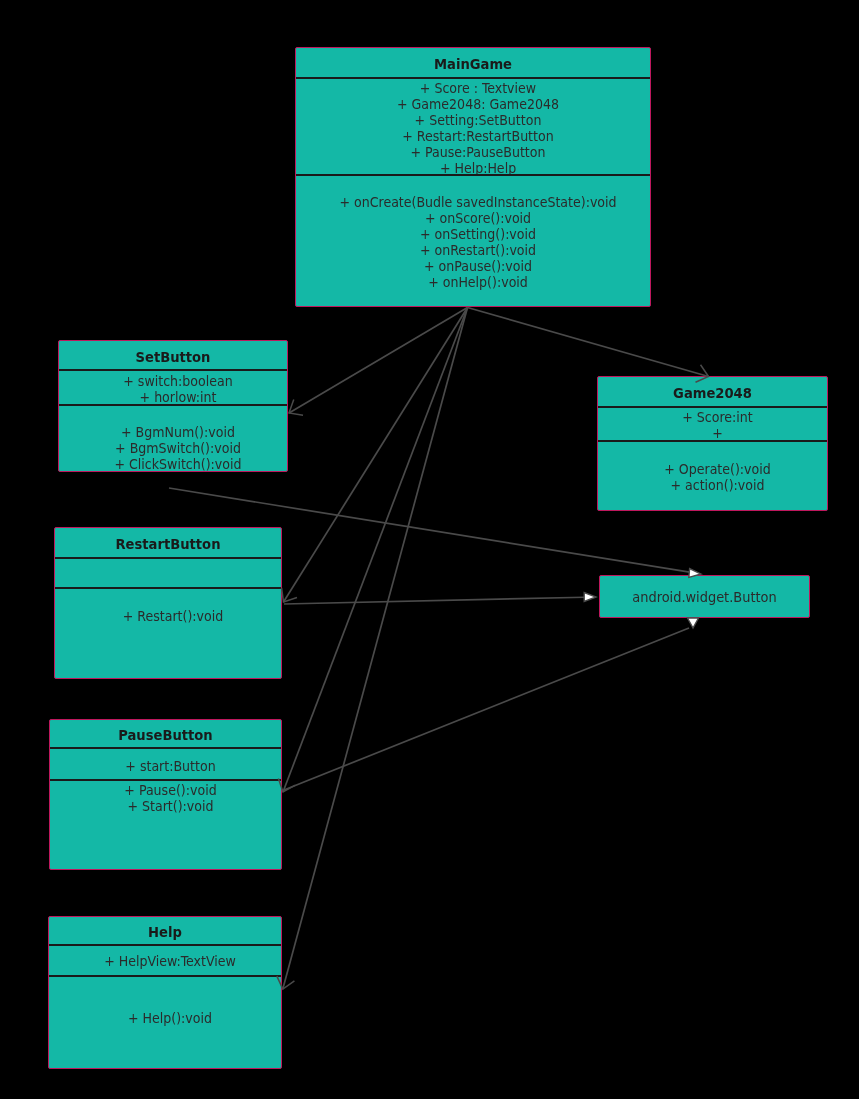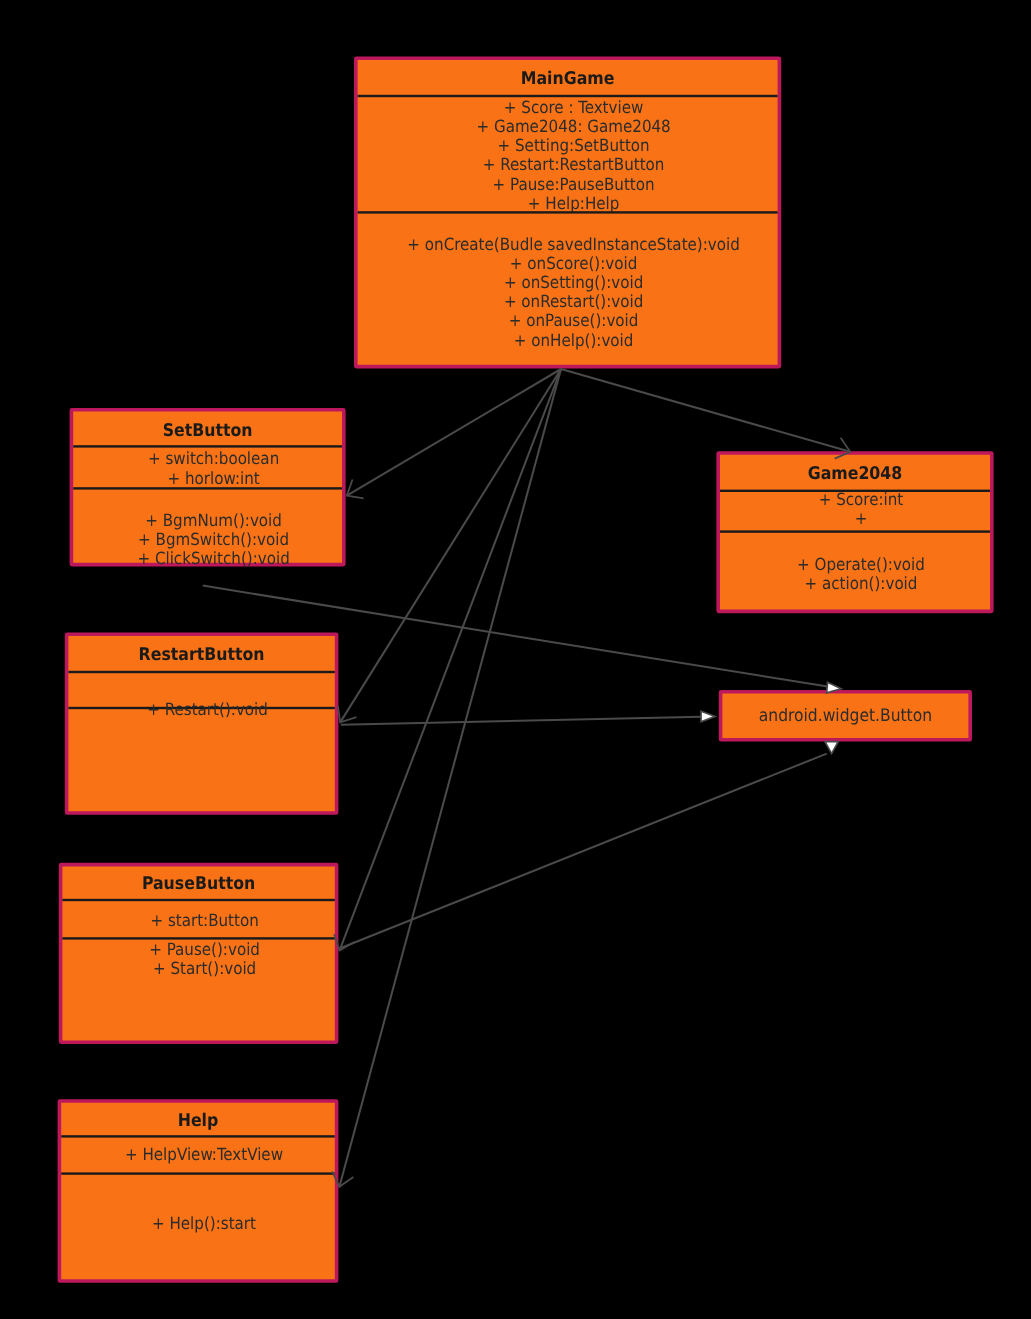--- a/index.html
+++ b/index.html
@@ -1,22 +1,22 @@
 <!DOCTYPE html>
 <html><head>
 <meta charset="utf-8">
 <title>UML Class Diagram</title>
 <style>
   html,body{margin:0;padding:0;}
   body{width:859px;height:1099px;background:#000000;overflow:hidden;
        font-family:"DejaVu Sans",sans-serif;
        -webkit-font-smoothing:antialiased;}
   #canvas{position:relative;width:859px;height:1099px;}
-  .uclass{position:absolute;background:#f97316;box-sizing:border-box;
-          border:3px solid #be185d;border-radius:2px;}
+  .uclass{position:absolute;background:#14b8a6;box-sizing:border-box;
+          border:1px solid #be185d;border-radius:2px;}
   .uhead{position:absolute;left:0;right:0;top:0;text-align:center;
          font-weight:bold;font-size:14.6px;font-stretch:condensed;color:#1a1a1a;
          box-sizing:border-box;display:flex;align-items:center;
          justify-content:center;}
   .divline{position:absolute;left:0;right:0;height:2px;background:#1a1a1a;}
   .usec{position:absolute;left:0;right:0;box-sizing:border-box;
         padding-left:10px;}
   .urow{font-size:14px;font-stretch:condensed;color:#2b2b2b;
         line-height:15.9px;white-space:pre;text-align:center;}
   .single{position:absolute;left:0;right:0;text-align:center;
@@ -94,36 +94,36 @@
       <div class="divline" style="top: 63px;"></div>
       <div class="usec" style="top: 65px; bottom: 0px; padding-top: 19px;">
         <div class="urow">+ BgmNum():void</div>
         <div class="urow">+ BgmSwitch():void</div>
         <div class="urow">+ ClickSwitch():void</div>
       </div>
     </div>
     <div class="uclass" style="left: 597px; top: 376px; width: 231px; height: 135px;">
       <div class="uhead" style="height: 31px;">Game2048</div>
       <div class="divline" style="top: 29px;"></div>
-      <div class="usec" style="top: 19px; height: 46px; padding-top: 12px;">
+      <div class="usec" style="top: 31px; height: 46px; padding-top: 2px;">
         <div class="urow">+ Score:int</div>
         <div class="urow">+</div>
       </div>
       <div class="divline" style="top: 63px;"></div>
       <div class="usec" style="top: 65px; bottom: 0px; padding-top: 20px;">
         <div class="urow">+ Operate():void</div>
         <div class="urow">+ action():void</div>
       </div>
     </div>
     <div class="uclass" style="left: 54px; top: 527px; width: 228px; height: 152px;">
       <div class="uhead" style="height: 31px;">RestartButton</div>
       <div class="divline" style="top: 29px;"></div>
       <div class="usec" style="top: 31px; height: 30px; padding-top: 2px;"></div>
       <div class="divline" style="top: 59px;"></div>
-      <div class="usec" style="top: 45px; bottom: 0px; padding-top: 10px;">
+      <div class="usec" style="top: 71px; bottom: 0px; padding-top: 10px;">
         <div class="urow">+ Restart():void</div>
       </div>
     </div>
     <div class="uclass" style="left: 49px; top: 719px; width: 233px; height: 151px;">
       <div class="uhead" style="height: 29px;">PauseButton</div>
       <div class="divline" style="top: 27px;"></div>
       <div class="usec" style="top: 29px; height: 28px; padding-top: 10px;">
         <div class="urow">+ start:Button</div>
       </div>
       <div class="divline" style="top: 59px;"></div>
@@ -133,19 +133,19 @@
       </div>
     </div>
     <div class="uclass" style="left: 48px; top: 916px; width: 234px; height: 153px;">
       <div class="uhead" style="height: 29px;">Help</div>
       <div class="divline" style="top: 27px;"></div>
       <div class="usec" style="top: 29px; height: 31px; padding-top: 8px;">
         <div class="urow">+ HelpView:TextView</div>
       </div>
       <div class="divline" style="top: 58px;"></div>
       <div class="usec" style="top: 60px; bottom: 0px; padding-top: 34px;">
-        <div class="urow">+ Help():start</div>
+        <div class="urow">+ Help():void</div>
       </div>
     </div>
     <div class="uclass" style="left: 599px; top: 575px; width: 211px; height: 43px;">
       <div class="single" style="top: 0px; bottom: 0px;">android.widget.Button</div>
     </div>
   </div>
 
 </body></html>

